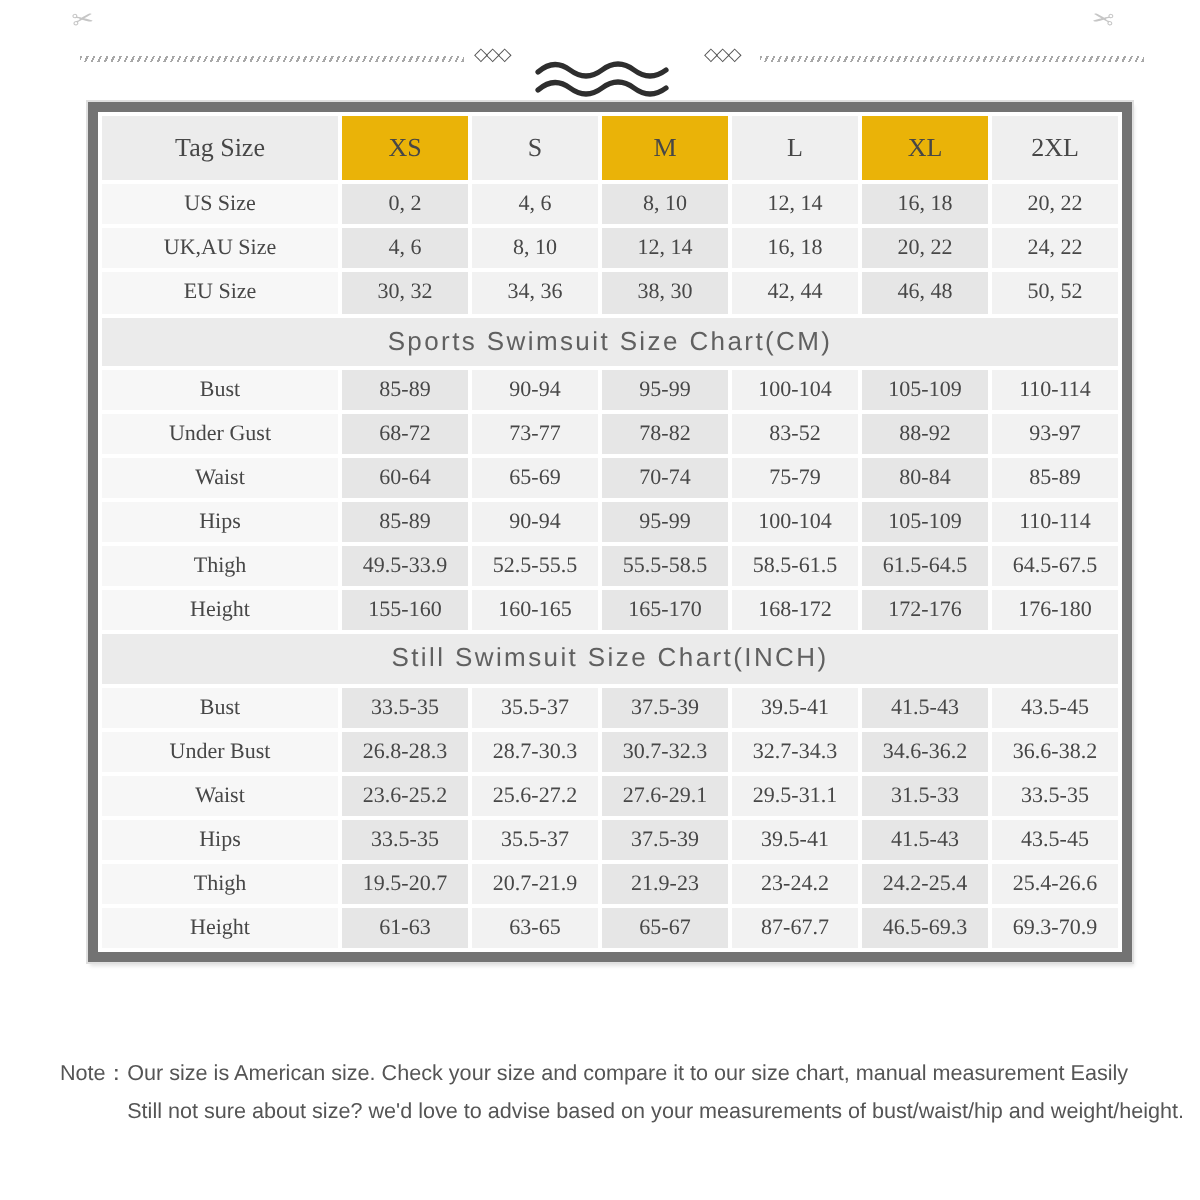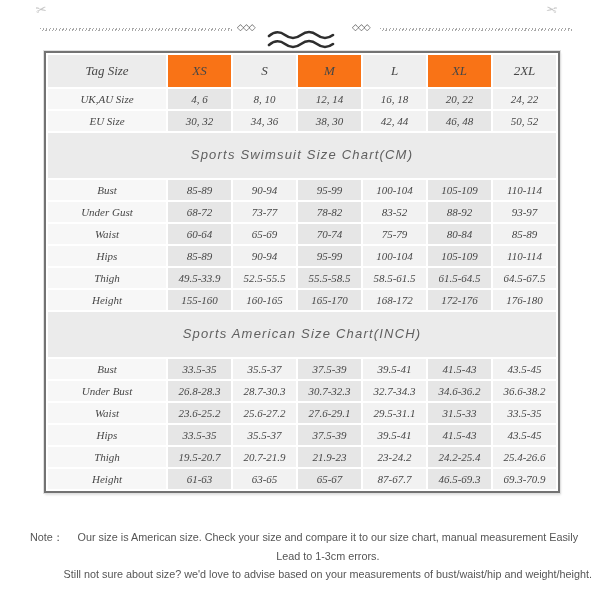--- a/index.html
+++ b/index.html
@@ -20,51 +20,50 @@
   .hatch.left{left:40px;width:192px;}
   .hatch.right{left:380px;width:192px;}
   .diamonds{position:absolute;top:22px;font-size:9px;color:#555;letter-spacing:-1px;}
   .diamonds.left{left:237px;}
   .diamonds.right{left:352px;}
   .waves{position:absolute;top:30px;left:267px;}
   
   .size-table{
     position:absolute;left:44px;top:51px;width:512px;
     border-collapse:separate;border-spacing:2px;table-layout:fixed;
-    border:2px solid #737373;background:#ffffff;
+    border:5px solid #737373;background:#ffffff;
     box-shadow:0 0 0 1px #e0e0e0, 1px 2px 2px rgba(0,0,0,.12);
-    font-style:italic;
   }
   .size-table td{
     text-align:center;vertical-align:middle;
     font-size:11px;line-height:1.1;padding:4px 1px;
     overflow:hidden;white-space:nowrap;
   }
   .size-table col.c-label{width:118px;}
   .size-table col.c-val{width:63px;}
   tr.header-row td{font-size:13px;padding:9px 1px;}
   tr.header-row td.labelcol{background:#ececec;}
-  tr.header-row td.shade{background:#f97316;}
+  tr.header-row td.shade{background:#eab308;}
   tr.header-row td.light{background:#efefef;}
   td.labelcol{background:#f7f7f7;}
   td.shade{background:#e6e6e6;}
   td.light{background:#f2f2f2;}
   td.section-cell{
     background:#ebebeb;color:#606060;
     font-family:"Liberation Sans", sans-serif;
-    font-size:13px;letter-spacing:1.2px;padding:15px 1px;
+    font-size:13px;letter-spacing:1.2px;padding:5px 1px;
   }
   
   .note{
     position:absolute;left:30px;top:528px;width:560px;
     font-family:"Liberation Sans", sans-serif;color:#555555;
     font-size:10.8px;line-height:18.5px;display:flex;
   }
   .note .note-label{flex:0 0 32px;white-space:nowrap;}
-  .note .note-lines div{white-space:nowrap;text-align:center;}
+  .note .note-lines div{white-space:nowrap;}
 </style>
 </head>
 <body>
 
 <div class="deco">
   <span class="scissors left">✂</span>
   <span class="scissors right">✂</span>
   <div class="hatch left"></div>
   <span class="diamonds left">◇◇◇</span>
   <span class="waves">
@@ -91,20 +90,29 @@
       <tr class="header-row">
         <td class="labelcol">Tag Size</td>
         <td class="shade">XS</td>
         <td class="light">S</td>
         <td class="shade">M</td>
         <td class="light">L</td>
         <td class="shade">XL</td>
         <td class="light">2XL</td>
       </tr>
       <tr>
+        <td class="labelcol">US Size</td>
+        <td class="shade">0, 2</td>
+        <td class="light">4, 6</td>
+        <td class="shade">8, 10</td>
+        <td class="light">12, 14</td>
+        <td class="shade">16, 18</td>
+        <td class="light">20, 22</td>
+      </tr>
+      <tr>
         <td class="labelcol">UK,AU Size</td>
         <td class="shade">4, 6</td>
         <td class="light">8, 10</td>
         <td class="shade">12, 14</td>
         <td class="light">16, 18</td>
         <td class="shade">20, 22</td>
         <td class="light">24, 22</td>
       </tr>
       <tr>
         <td class="labelcol">EU Size</td>
@@ -166,21 +174,21 @@
       <tr>
         <td class="labelcol">Height</td>
         <td class="shade">155-160</td>
         <td class="light">160-165</td>
         <td class="shade">165-170</td>
         <td class="light">168-172</td>
         <td class="shade">172-176</td>
         <td class="light">176-180</td>
       </tr>
       <tr>
-        <td colspan="7" class="section-cell">Sports American Size Chart(INCH)</td>
+        <td colspan="7" class="section-cell">Still Swimsuit Size Chart(INCH)</td>
       </tr>
       <tr>
         <td class="labelcol">Bust</td>
         <td class="shade">33.5-35</td>
         <td class="light">35.5-37</td>
         <td class="shade">37.5-39</td>
         <td class="light">39.5-41</td>
         <td class="shade">41.5-43</td>
         <td class="light">43.5-45</td>
       </tr>
@@ -229,16 +237,15 @@
         <td class="shade">46.5-69.3</td>
         <td class="light">69.3-70.9</td>
       </tr>
     </tbody>
 </table>
 
 <div class="note">
   <div class="note-label">Note：</div>
   <div class="note-lines">
     <div>Our size is American size. Check your size and compare it to our size chart, manual measurement Easily</div>
-    <div>Lead to 1-3cm errors.</div>
     <div>Still not sure about size? we'd love to advise based on your measurements of bust/waist/hip and weight/height.</div>
   </div>
 </div>
 
 </body></html>

